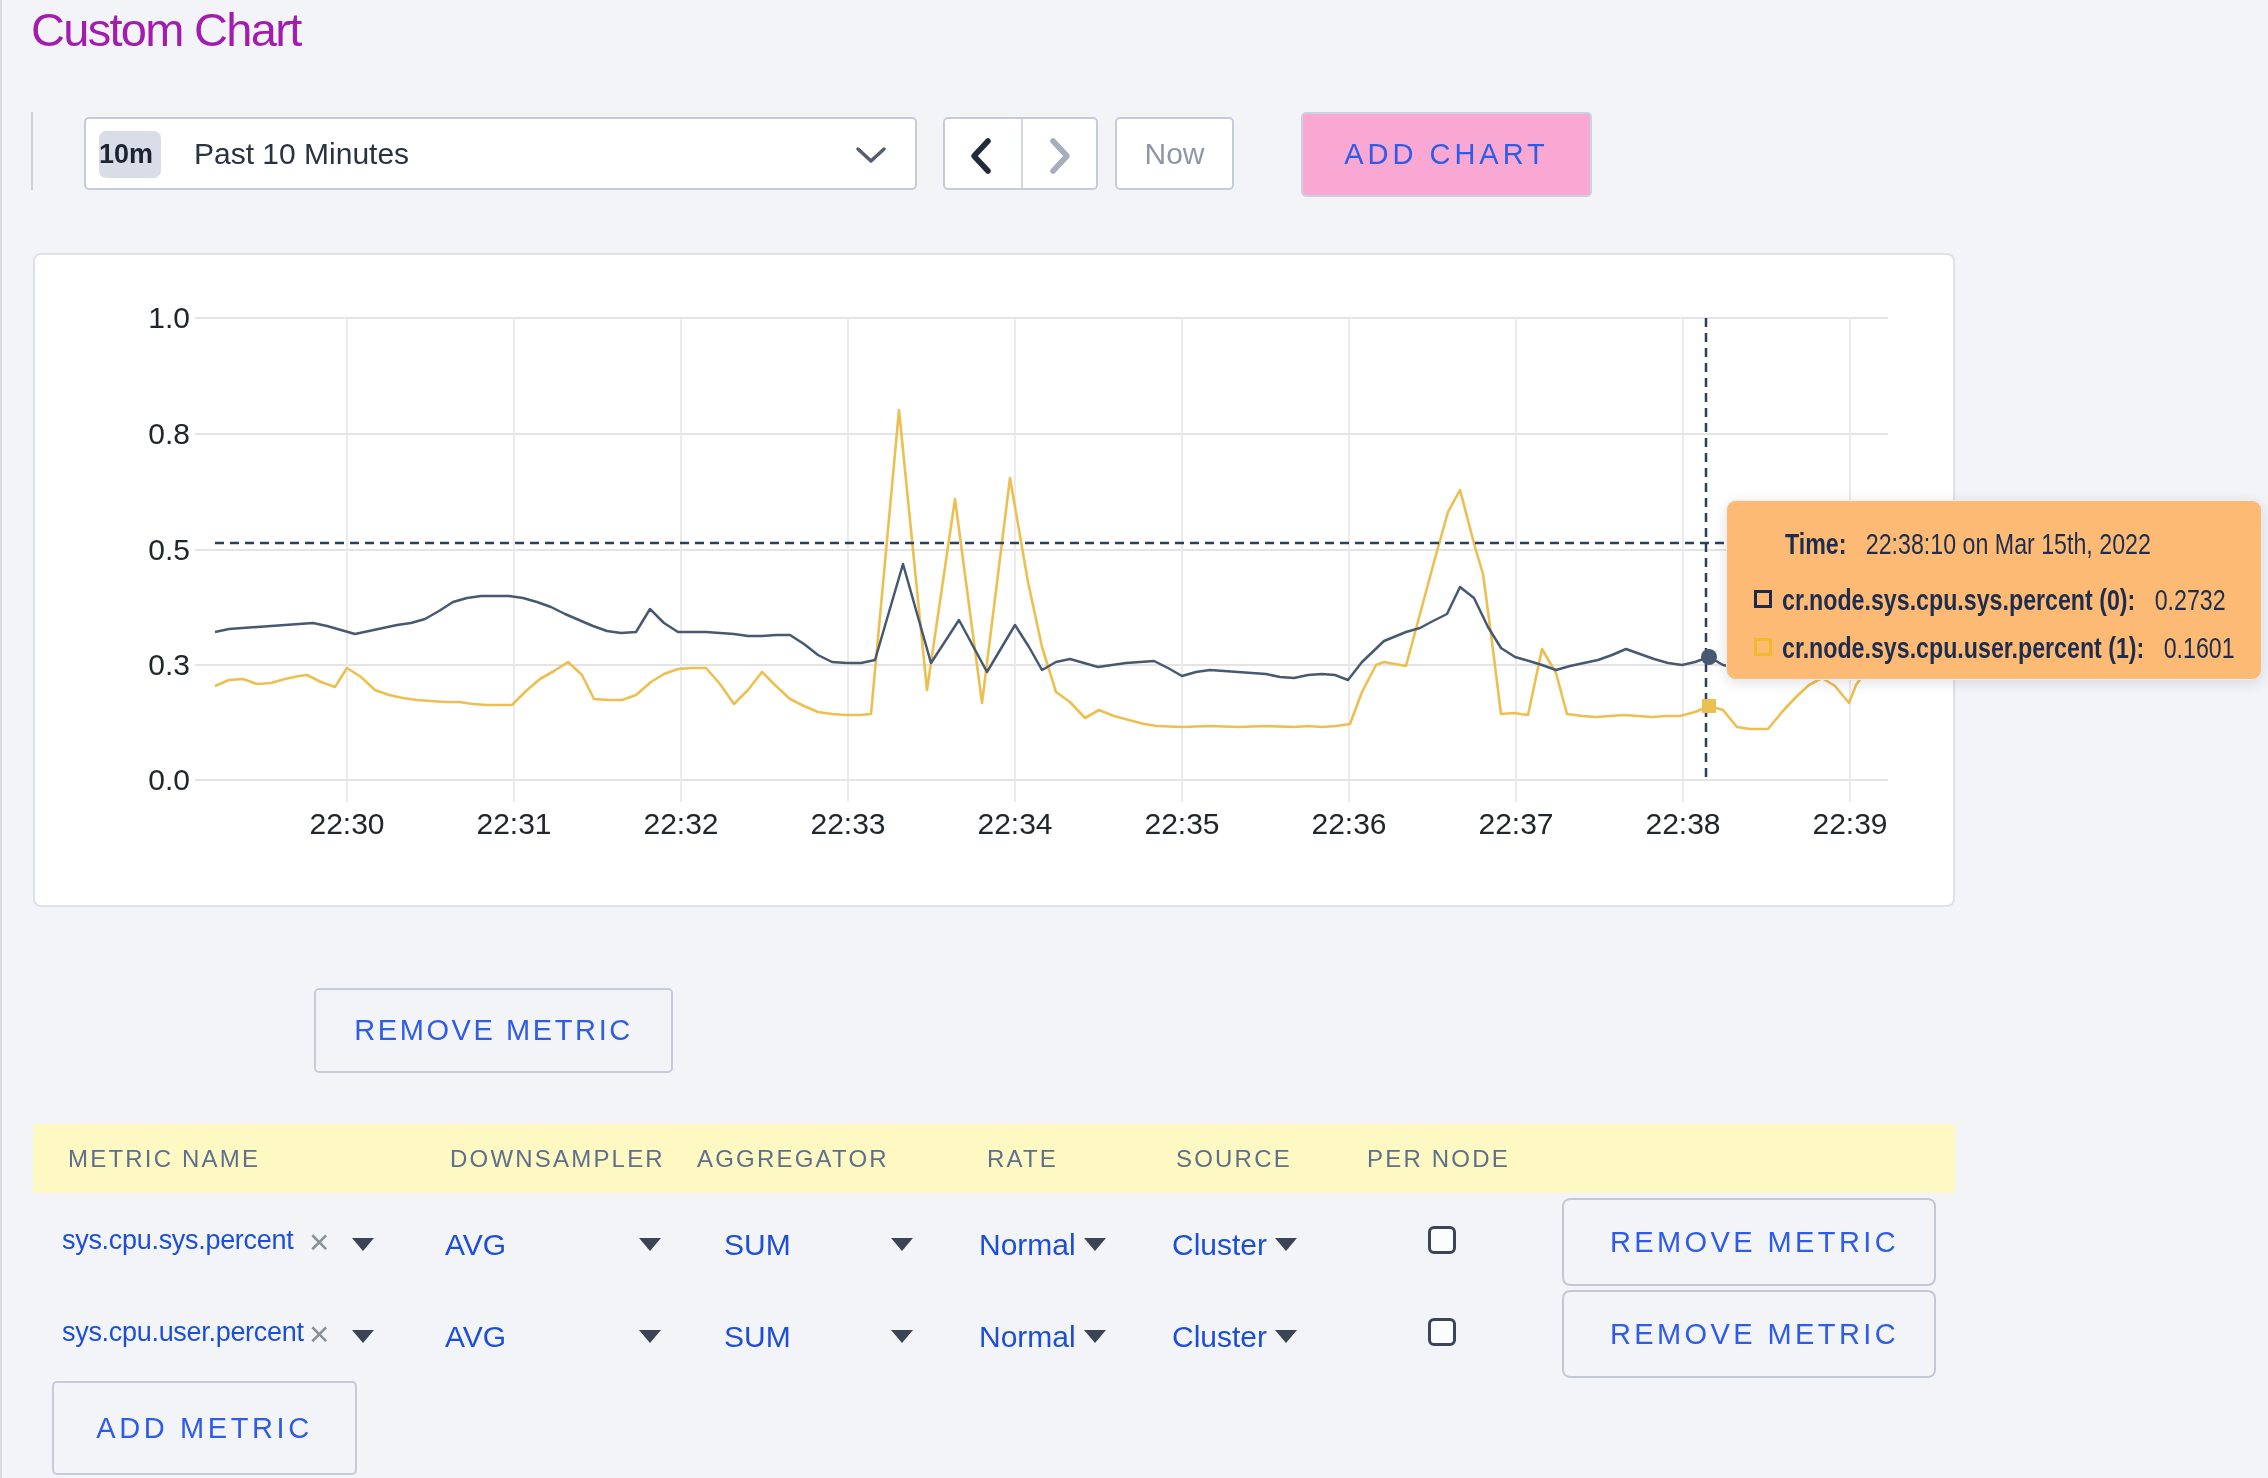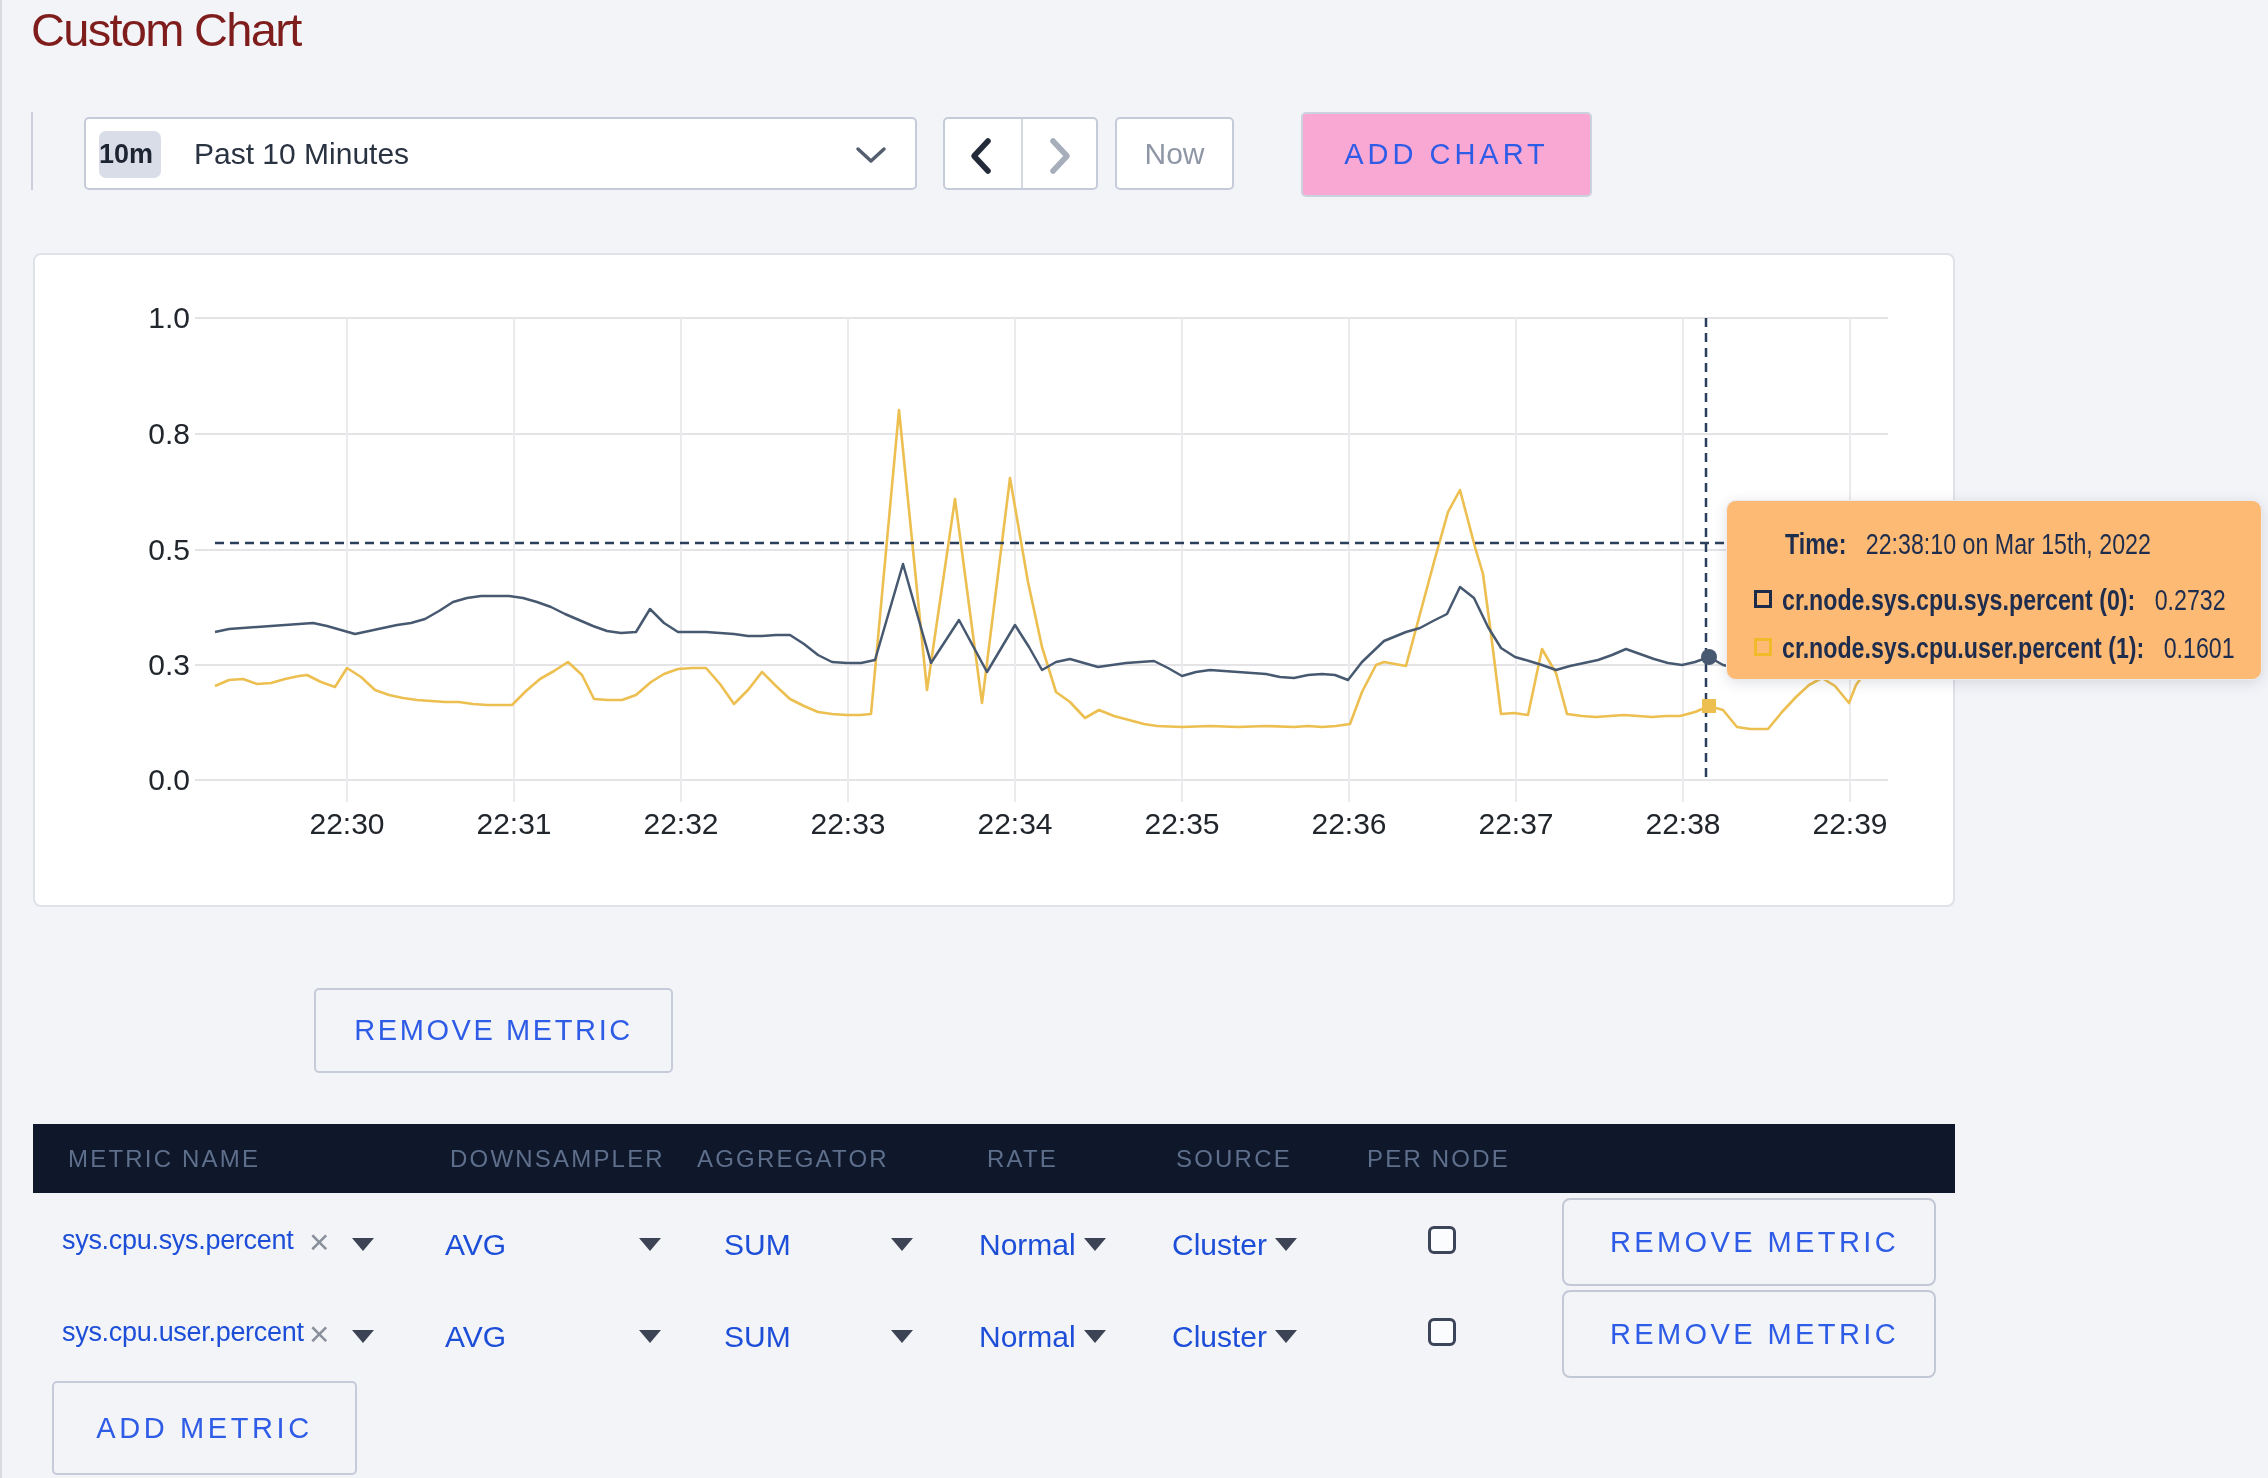--- a/index.html
+++ b/index.html
@@ -1,19 +1,19 @@
 <!DOCTYPE html>
 <html><head>
 <meta charset="utf-8">
 <style>
   * { margin:0; padding:0; box-sizing:border-box; }
   html,body { width:2268px; height:1478px; background:#f3f4f8; font-family:"Liberation Sans", sans-serif; overflow:hidden; }
   .abs { position:absolute; }
   #page { position:relative; width:2268px; height:1478px; border-left:2px solid #dadbe0; }
-  h1 { position:absolute; left:29px; top:2px; font-size:47px; font-weight:500; color:#7f1d1d; letter-spacing:-1.7px; }
+  h1 { position:absolute; left:29px; top:2px; font-size:47px; font-weight:500; color:#a21caf; letter-spacing:-1.7px; }
 
   
   .ctl-divider { position:absolute; left:29px; top:112px; width:2px; height:78px; background:#ccd0da; }
   .timebox { position:absolute; left:82px; top:117px; width:833px; height:73px; background:#fff; border:2px solid #c6cbda; border-radius:5px; }
   .timebox .tag { position:absolute; left:13px; top:12px; width:62px; height:47px; background:#d9dde7; border-radius:7px; color:#1d2431; font-size:27px; font-weight:700; text-align:left; line-height:47px; }
   .timebox .label { position:absolute; left:108px; top:0; line-height:70px; font-size:30px; color:#2a3342; }
   .navgroup { position:absolute; left:941px; top:117px; width:155px; height:73px; background:#fff; border:2px solid #c6cbda; border-radius:5px; }
   .navgroup .sep { position:absolute; left:76px; top:0; width:2px; height:69px; background:#d4d8e1; }
   .btn-now { position:absolute; left:1113px; top:117px; width:119px; height:73px; background:#fff; border:2px solid #c6cbda; border-radius:5px; color:#8f97a6; font-size:30px; text-align:center; line-height:69px; }
   .btn-addchart { position:absolute; left:1299px; top:112px; width:291px; height:85px; background:#f9a8d4; border:2px solid #ccd1de; border-radius:5px; color:#2e5ce6; font-size:29px; font-weight:500; letter-spacing:4px; text-align:center; line-height:81px; }
@@ -25,21 +25,21 @@
   .tooltip { position:absolute; left:1724px; top:500px; width:536px; height:180px; background:#fdba74; border:1px solid #ebebf0; border-radius:10px; box-shadow:0 3px 14px rgba(40,50,80,0.14); }
   .tooltip .trow { position:absolute; font-size:29px; color:#1e2d4d; white-space:nowrap; transform:scaleX(0.80); transform-origin:0 0; }
   .tt-sq { position:absolute; left:27px; width:18px; height:18px; }
 
   
   .unitsbox { position:absolute; left:31px; top:988px; width:261px; height:85px; background:#fff; border:2px solid #c6cbda; border-radius:5px; }
   .unitsbox span { position:absolute; left:33px; line-height:81px; font-size:28px; font-weight:700; letter-spacing:-0.5px; color:#171c26; }
   .btn-removechart { position:absolute; left:312px; top:988px; width:359px; height:85px; border:2px solid #c6cbda; border-radius:5px; color:#2e5ce6; font-size:29px; font-weight:500; letter-spacing:2.6px; text-align:center; line-height:81px; }
 
   
-  .thead { position:absolute; left:31px; top:1124px; width:1922px; height:69px; background:#0f172a; }
+  .thead { position:absolute; left:31px; top:1124px; width:1922px; height:69px; background:#fef9c3; }
   .th { position:absolute; top:0; line-height:69px; font-size:24px; letter-spacing:2.2px; color:#5e6f8c; font-weight:500; }
   .cell { position:absolute; font-size:30px; color:#1d4ed8; white-space:nowrap; }
   .xmark { color:#898f9b; font-size:35px; }
   .caret { display:inline-block; width:0; height:0; border-left:11px solid transparent; border-right:11px solid transparent; border-top:13px solid #3c4354; vertical-align:middle; }
   .checkbox { position:absolute; width:28px; height:28px; border:3px solid #3b4458; border-radius:6px; background:#fbfcfd; }
   .btn-removemetric { position:absolute; left:1560px; width:374px; height:88px; border:2px solid #c3c8d6; border-radius:8px; color:#2e5ce6; font-size:29px; font-weight:500; letter-spacing:3.4px; text-align:center; line-height:84px; background:transparent;padding-left:11px; }
   .btn-addmetric { position:absolute; left:50px; top:1381px; width:305px; height:94px; border:2px solid #c6cbda; border-radius:5px; color:#2e5ce6; font-size:29px; font-weight:500; letter-spacing:3.6px; text-align:center; line-height:90px; }
 </style>
 </head>
 <body>

